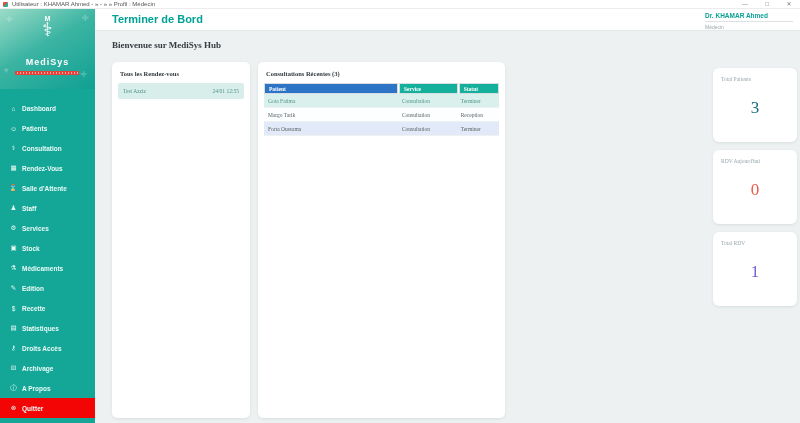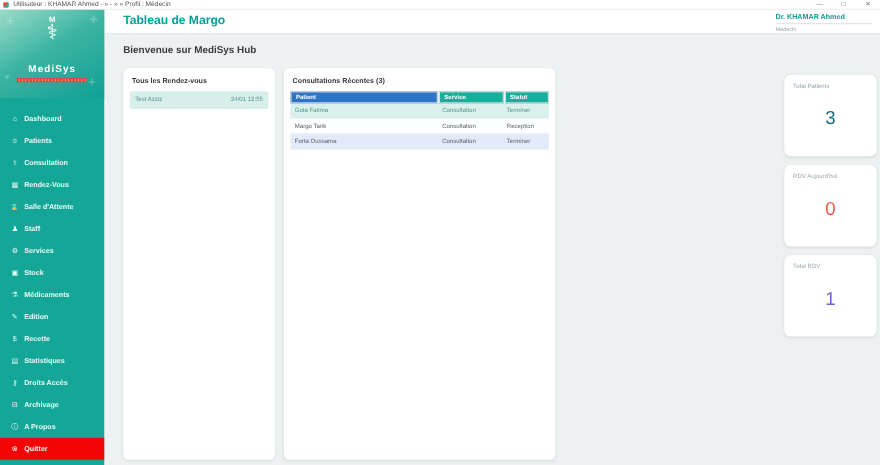--- a/index.html
+++ b/index.html
@@ -32,21 +32,21 @@
   .nav-item.danger { background:#f40505; }
 
   
   .main-header { position:absolute; left:95px; top:9px; width:705px; height:22px; background:#ffffff; border-bottom:1px solid #e4e8e8; }
   .page-title { position:absolute; left:17px; top:4px; font-size:11px; font-weight:bold; color:#00a296; }
   .doctor-block { position:absolute; left:610px; top:3px; width:88px; }
   .doctor-name { font-size:6.5px; font-weight:bold; color:#0aa093; border-bottom:1px solid #dde3e3; padding-bottom:2px; }
   .doctor-role { font-size:5px; color:#9aa7ac; margin-top:2px; }
 
   
-  .content { position:absolute; left:95px; top:31px; width:705px; height:392px; background:#edf1f1; }
+  .content { position:absolute; left:95px; top:31px; width:705px; height:392px; background:#edf1f1;font-family:Liberation Serif, serif; }
   .welcome { position:absolute; left:17px; top:9px; font-size:9px; font-weight:bold; color:#363b40; }
 
   .card { position:absolute; background:#ffffff; border-radius:5px; box-shadow:0 1px 3px rgba(40,60,60,.10); }
   .panel-title { font-size:6.5px; font-weight:bold; color:#333a3e; padding:8px 8px 6px 8px; }
 
   .appt-panel { left:17px; top:31px; width:138px; height:356px; }
   .appt-row { margin:0 6px; height:16px; background:#d7eeea; border-radius:2px; display:flex; align-items:center; justify-content:space-between; padding:0 5px; cursor:pointer; }
   .appt-name { font-size:5.5px; color:#55948a; }
   .appt-time { font-size:5.5px; color:#55948a; }
 
@@ -158,21 +158,21 @@
       <span class="nav-label">A Propos</span>
     </div>
     <div class="nav-item danger">
       <span class="nav-icon">⊗</span>
       <span class="nav-label">Quitter</span>
     </div>
   </div>
 </div>
 
 <div class="main-header">
-  <div class="page-title">Tableau de Margo</div>
+  <div class="page-title">Terminer de Bord</div>
   <div class="doctor-block">
     <div class="doctor-name">Dr. KHAMAR  Ahmed</div>
     <div class="doctor-role">Médecin</div>
   </div>
 </div>
 
 <div class="content">
   <div class="welcome">Bienvenue sur MediSys Hub</div>
 
   <div class="card appt-panel">

